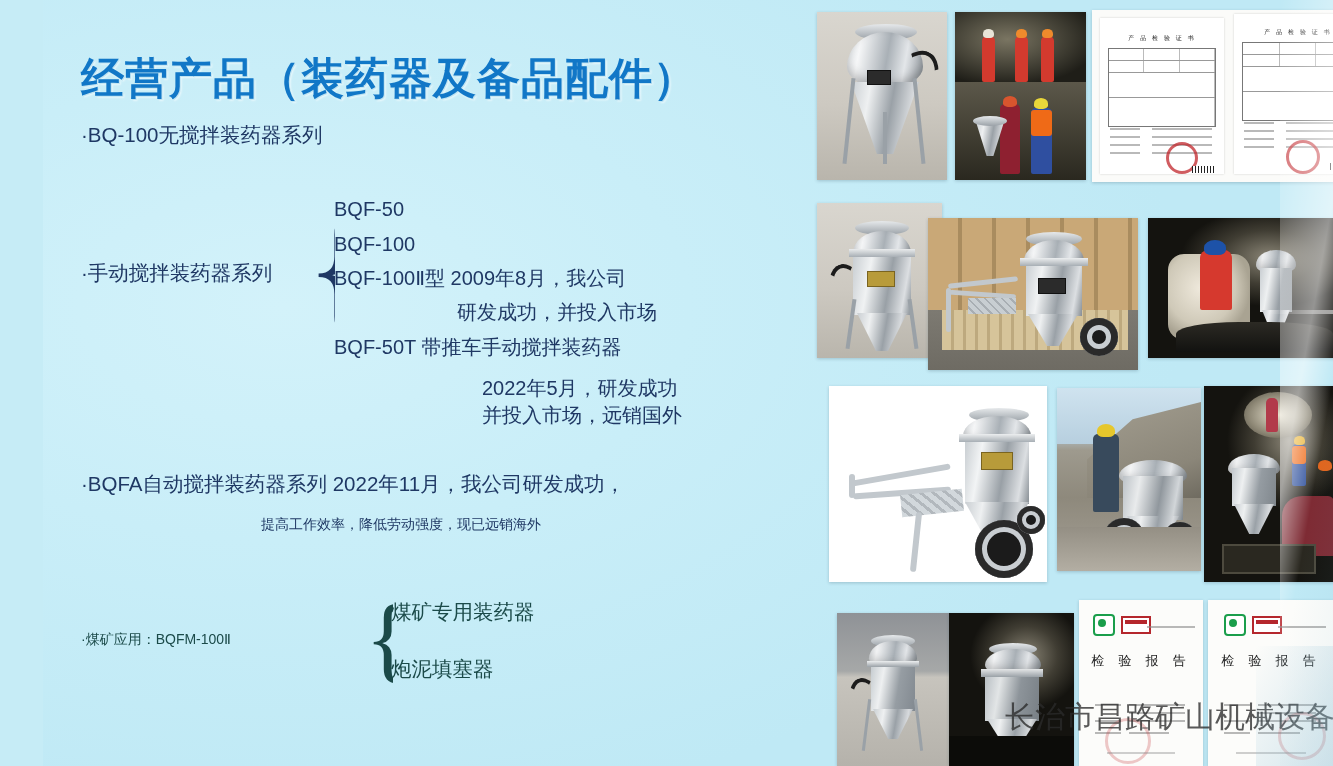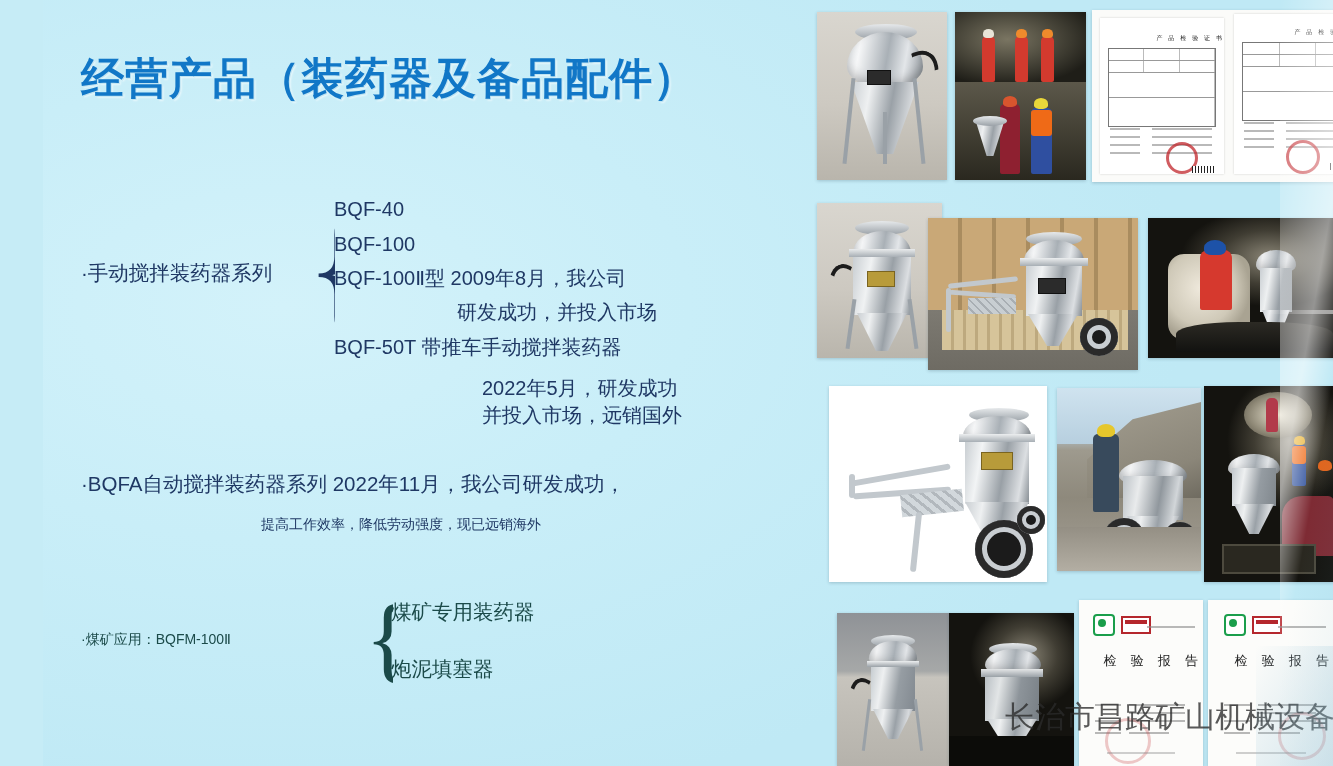--- a/index.html
+++ b/index.html
@@ -108,21 +108,21 @@
   .pallet{position:absolute;background:repeating-linear-gradient(90deg,#d6c49a 0 9px,#bda97e 9px 12px);}
   .person{position:absolute;border-radius:5px 5px 2px 2px;}
   .helmet{position:absolute;border-radius:50% 50% 35% 35%;}
   .vest{position:absolute;background:#ef6a17;border-radius:3px;}
   .doc-tbl{position:absolute;left:8%;right:8%;border:1px solid #777;}
   .doc-tbl .tr{height:11px;border-bottom:1px solid #999;display:flex;}
   .doc-tbl .td{flex:1;border-right:1px solid #bbb;}
   .doc-line{position:absolute;height:2px;background:#8a8a8a;opacity:.6;}
   .stamp{position:absolute;border-radius:50%;border:3px solid #c0262b;opacity:.75;}
   .barcode{position:absolute;background:repeating-linear-gradient(90deg,#222 0 1px,#fff 1px 3px);}
-  .rep-title{position:absolute;left:0;right:0;text-align:right;
+  .rep-title{position:absolute;left:0;right:0;text-align:center;
     font-size:13px;letter-spacing:5px;color:#222;font-family:"DejaVu Serif",serif;}
   .badge-g{position:absolute;width:18px;height:18px;border-radius:4px;
     background:#ffffff;border:2px solid #1a9e4b;}
   .badge-g:after{content:"";position:absolute;left:3px;top:3px;width:8px;height:8px;
     border-radius:50%;background:#1a9e4b;}
   .badge-r{position:absolute;width:26px;height:14px;border:2px solid #b5272d;
     background:#fff;}
   .badge-r:after{content:"";position:absolute;left:2px;top:2px;right:2px;height:4px;
     background:#b5272d;}
 
@@ -143,25 +143,26 @@
 </style>
 </head>
 <body>
 
 <div class="slide">
 
   <div class="left">
 
     <div class="title">经营产品（装药器及备品配件）</div>
 
+    <div class="body-txt l1">·BQ-100无搅拌装药器系列</div>
 
     <div class="body-txt grp2-label">·手动搅拌装药器系列</div>
     <div class="brace1">{</div>
 
-    <div class="body-txt r-bqf50">BQF-40</div>
+    <div class="body-txt r-bqf50">BQF-50</div>
     <div class="body-txt r-bqf100">BQF-100</div>
     <div class="body-txt r-bqf100ii">BQF-100Ⅱ型  2009年8月，我公司</div>
     <div class="body-txt r-bqf100ii-2">研发成功，并投入市场</div>
     <div class="body-txt r-bqf50t">BQF-50T 带推车手动搅拌装药器</div>
     <div class="body-txt r-bqf50t-2">2022年5月，研发成功</div>
     <div class="body-txt r-bqf50t-3">并投入市场，远销国外</div>
 
     <div class="body-txt g3-1">·BQFA自动搅拌装药器系列  2022年11月，我公司研发成功，</div>
     <div class="body-txt g3-2">提高工作效率，降低劳动强度，现已远销海外</div>
 

